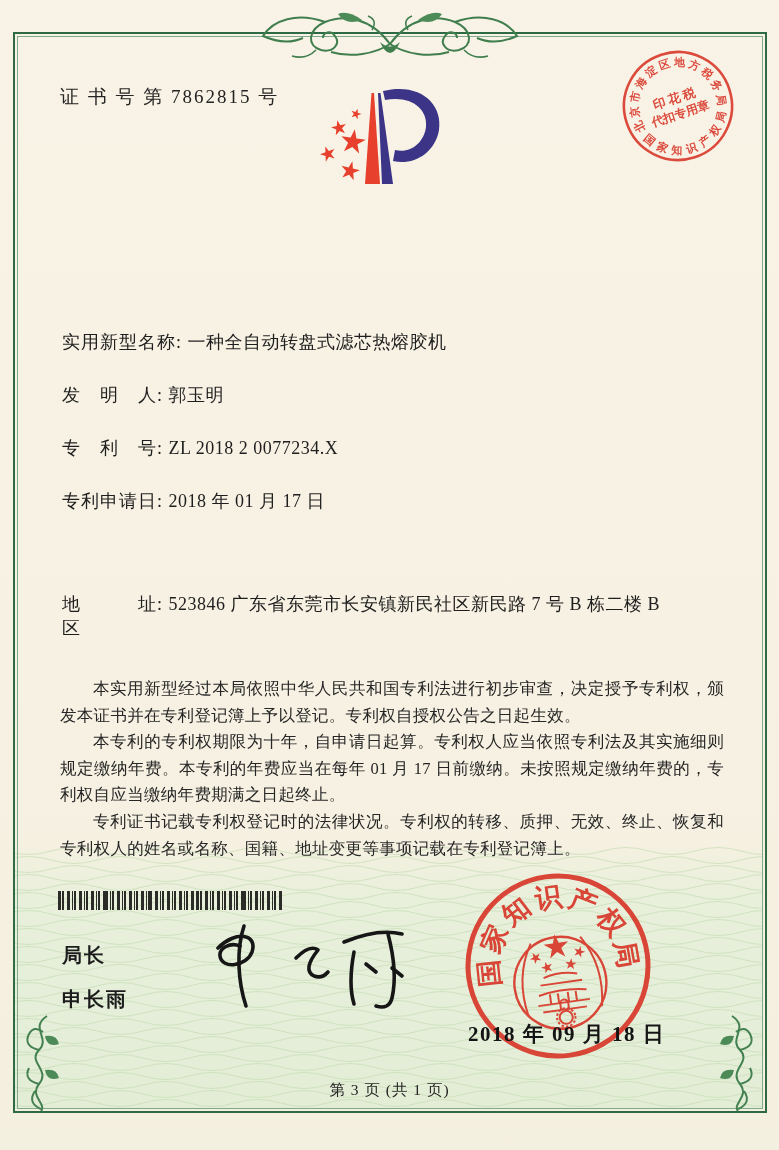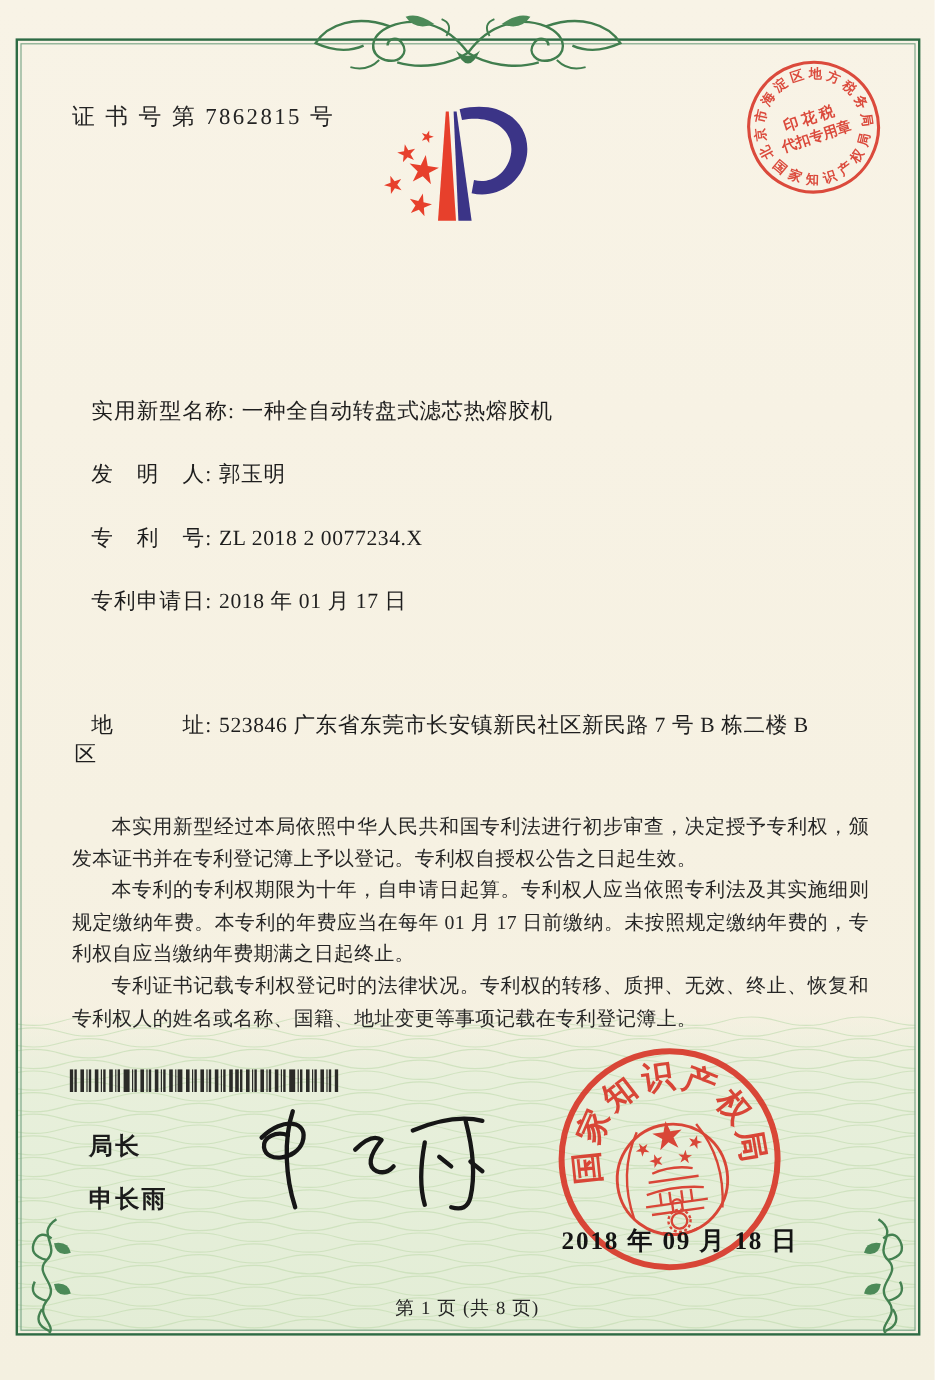--- a/index.html
+++ b/index.html
@@ -33,41 +33,41 @@
   .tax-stamp{position:absolute;left:618px;top:46px;opacity:.9;}
   .doc-title{
     position:absolute;left:0;top:204px;width:100%;
     text-align:center;font-size:43px;font-weight:700;
     letter-spacing:7px;color:#141414;
   }
   .frow{
     position:absolute;left:62px;
     font-size:18px;color:#1e1e1e;letter-spacing:.5px;white-space:nowrap;
   }
-  .frow .flabel{letter-spacing:1px;margin-left:14px;}
+  .frow .flabel{letter-spacing:1px;}
   .frow .wrapline{display:block;white-space:normal;}
   .fr1{top:330px}.fr2{top:383px}.fr3{top:436px}.fr4{top:489px}
   .fr5{top:540px}.fr6{top:592px}.fr7{top:648px}
   .fr8{left:455px;top:648px}
   .body-text{
     position:absolute;left:60px;top:676px;width:664px;
   }
   .body-text p{
     margin:0;text-indent:2em;font-size:16.5px;line-height:26.6px;
     letter-spacing:.3px;color:#262626;text-align:justify;
   }
   .barcode{
     position:absolute;left:58px;top:891px;width:224px;height:19px;
     display:flex;align-items:stretch;overflow:hidden;
   }
   .barcode .bar{background:#2b2b28;flex:0 0 auto;}
   .official{
     position:absolute;left:62px;top:942px;
     font-family:"Liberation Sans","DejaVu Sans",sans-serif;
-    font-size:20px;font-weight:600;color:#1c1c1c;letter-spacing:2px;margin-left:12px;
+    font-size:20px;font-weight:600;color:#1c1c1c;letter-spacing:2px;
   }
   .official .name{margin-top:17px;}
   .signature{position:absolute;left:192px;top:908px;}
   .grant-seal{position:absolute;left:458px;top:866px;opacity:.92;}
   .seal-date{
     position:absolute;left:468px;top:1020px;
     font-size:21px;letter-spacing:1.5px;color:#141414;font-weight:600;
   }
   .footer{
     position:absolute;left:0;top:1080px;width:100%;text-align:center;
@@ -339,15 +339,15 @@
           <path d="M64,146 Q56,106 76,74"></path>
           <path d="M138,146 Q146,106 126,74"></path>
           <path d="M86,160 Q101,166 116,160"></path>
         </g>
       </g>
     </g>
   </svg>
 
   <div class="seal-date">2018 年 09 月 18 日</div>
 
-  <div class="footer">第 1 页 (共 8 页)</div>
+  <div class="footer">第 3 页 (共 1 页)</div>
 
 </div>
 
 </body></html>

